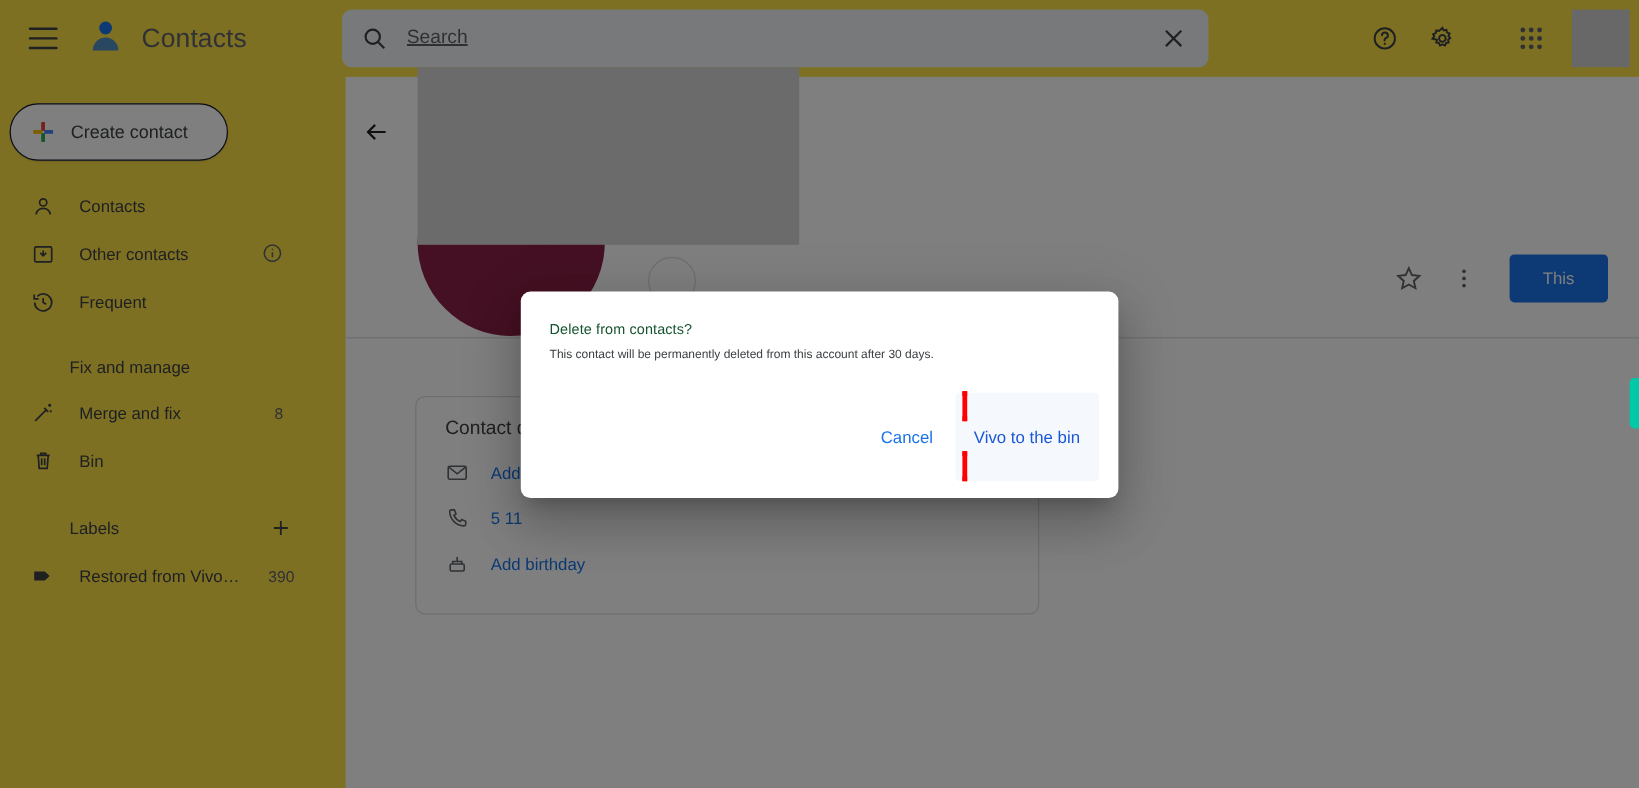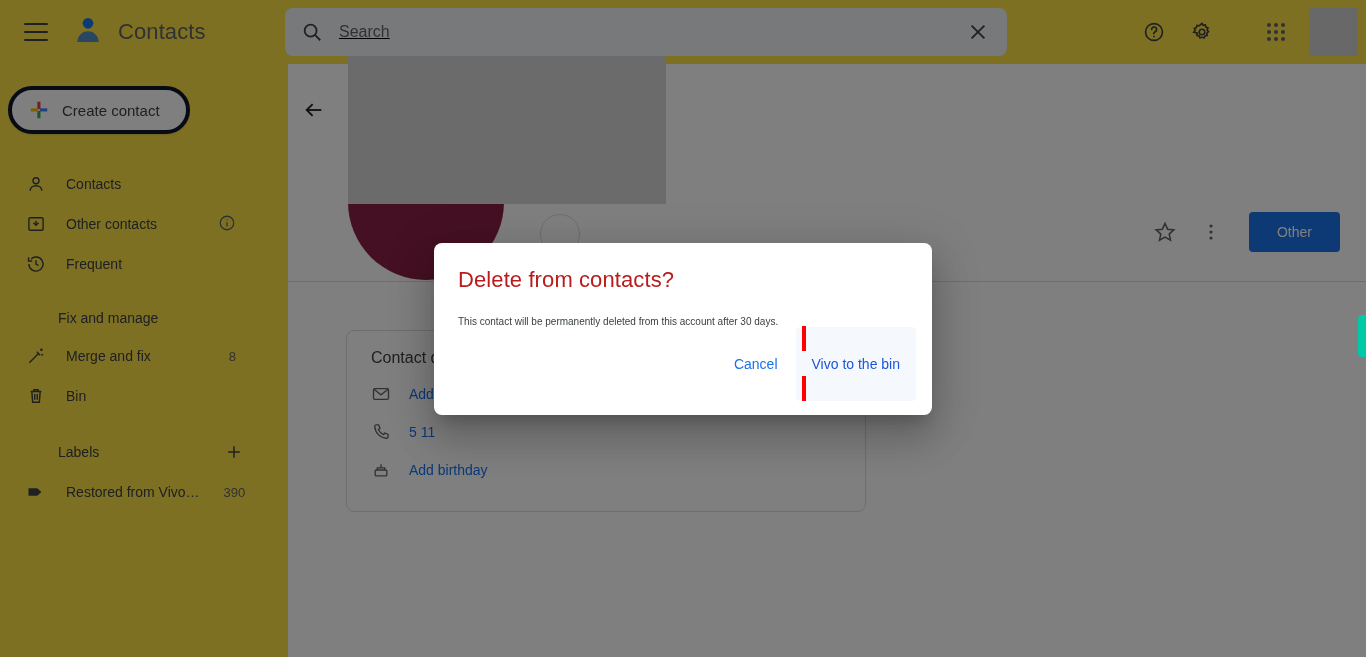--- a/index.html
+++ b/index.html
@@ -74,23 +74,23 @@
     margin-left: 10px; margin-right: 8px;
   }
 
   
   .sidebar {
     position: absolute; left: 0; top: 64px; width: 288px; bottom: 0;
     padding-top: 12px;
   }
   .create-btn {
     display: flex; align-items: center; gap: 12px;
-    margin: 10px 0 16px 8px;
+    margin: 10px 0 4px 8px;
     height: 48px; width: 182px;
-    border: 4px solid #0f172a; border-radius: 24px;
+    border: 1px solid #0f172a; border-radius: 24px;
     background: #fff; cursor: pointer;
     padding-left: 16px;
     box-shadow: 0 1px 2px rgba(60,64,67,.15);
   }
   .create-label { font-size: 15px; color: #3c4043; }
   .plus-icon { position: relative; width: 22px; height: 22px; }
 
   .nav-item {
     display: flex; align-items: center; height: 40px;
     margin: 0 16px 0 0; padding-left: 26px;
@@ -181,22 +181,22 @@
     position: absolute; left: 434px; top: 243px;
     width: 498px; height: 172px;
     background: #fff; border-radius: 8px;
     box-shadow: 0 11px 15px -7px rgba(0,0,0,.2),
                 0 24px 38px 3px rgba(0,0,0,.14),
                 0 9px 46px 8px rgba(0,0,0,.12);
     z-index: 100;
     padding: 24px 24px 0 24px;
   }
   .dialog-title {
-    font-size: 22px; font-weight: 500; color: #b91c1c;
-    margin-bottom: 18px; letter-spacing: .1px;
+    font-size: 12px; font-weight: 500; color: #14532d;
+    margin-bottom: 4px; letter-spacing: .1px;
   }
   .dialog-body {
     font-size: 10px; color: #3c4043; line-height: 22px;
     width: 430px;
   }
   .dialog-actions {
     position: absolute; right: 16px; bottom: 14px;
     display: flex; align-items: center; gap: 6px;
   }
   .btn-text {
@@ -405,21 +405,21 @@
           <polygon points="12,3.5 14.6,9.2 20.8,9.9 16.2,14.1 17.5,20.2 12,17.1 6.5,20.2 7.8,14.1 3.2,9.9 9.4,9.2"></polygon>
         </svg>
       </div>
       <div class="act-icon">
         <svg width="22" height="22" viewBox="0 0 24 24" fill="#5f6368">
           <circle cx="12" cy="5.5" r="1.7"></circle>
             <circle cx="12" cy="12" r="1.7"></circle>
             <circle cx="12" cy="18.5" r="1.7"></circle>
         </svg>
       </div>
-      <button class="edit-btn">Other</button>
+      <button class="edit-btn">This</button>
     </div>
 
     <div class="divider"></div>
 
     <div class="detail-card">
       <div class="card-title">Contact details</div>
 
       <div class="card-row">
         <span class="crow-icon">
           <svg width="20" height="20" viewBox="0 0 24 24" fill="none" stroke="#5f6368" stroke-width="1.6">

